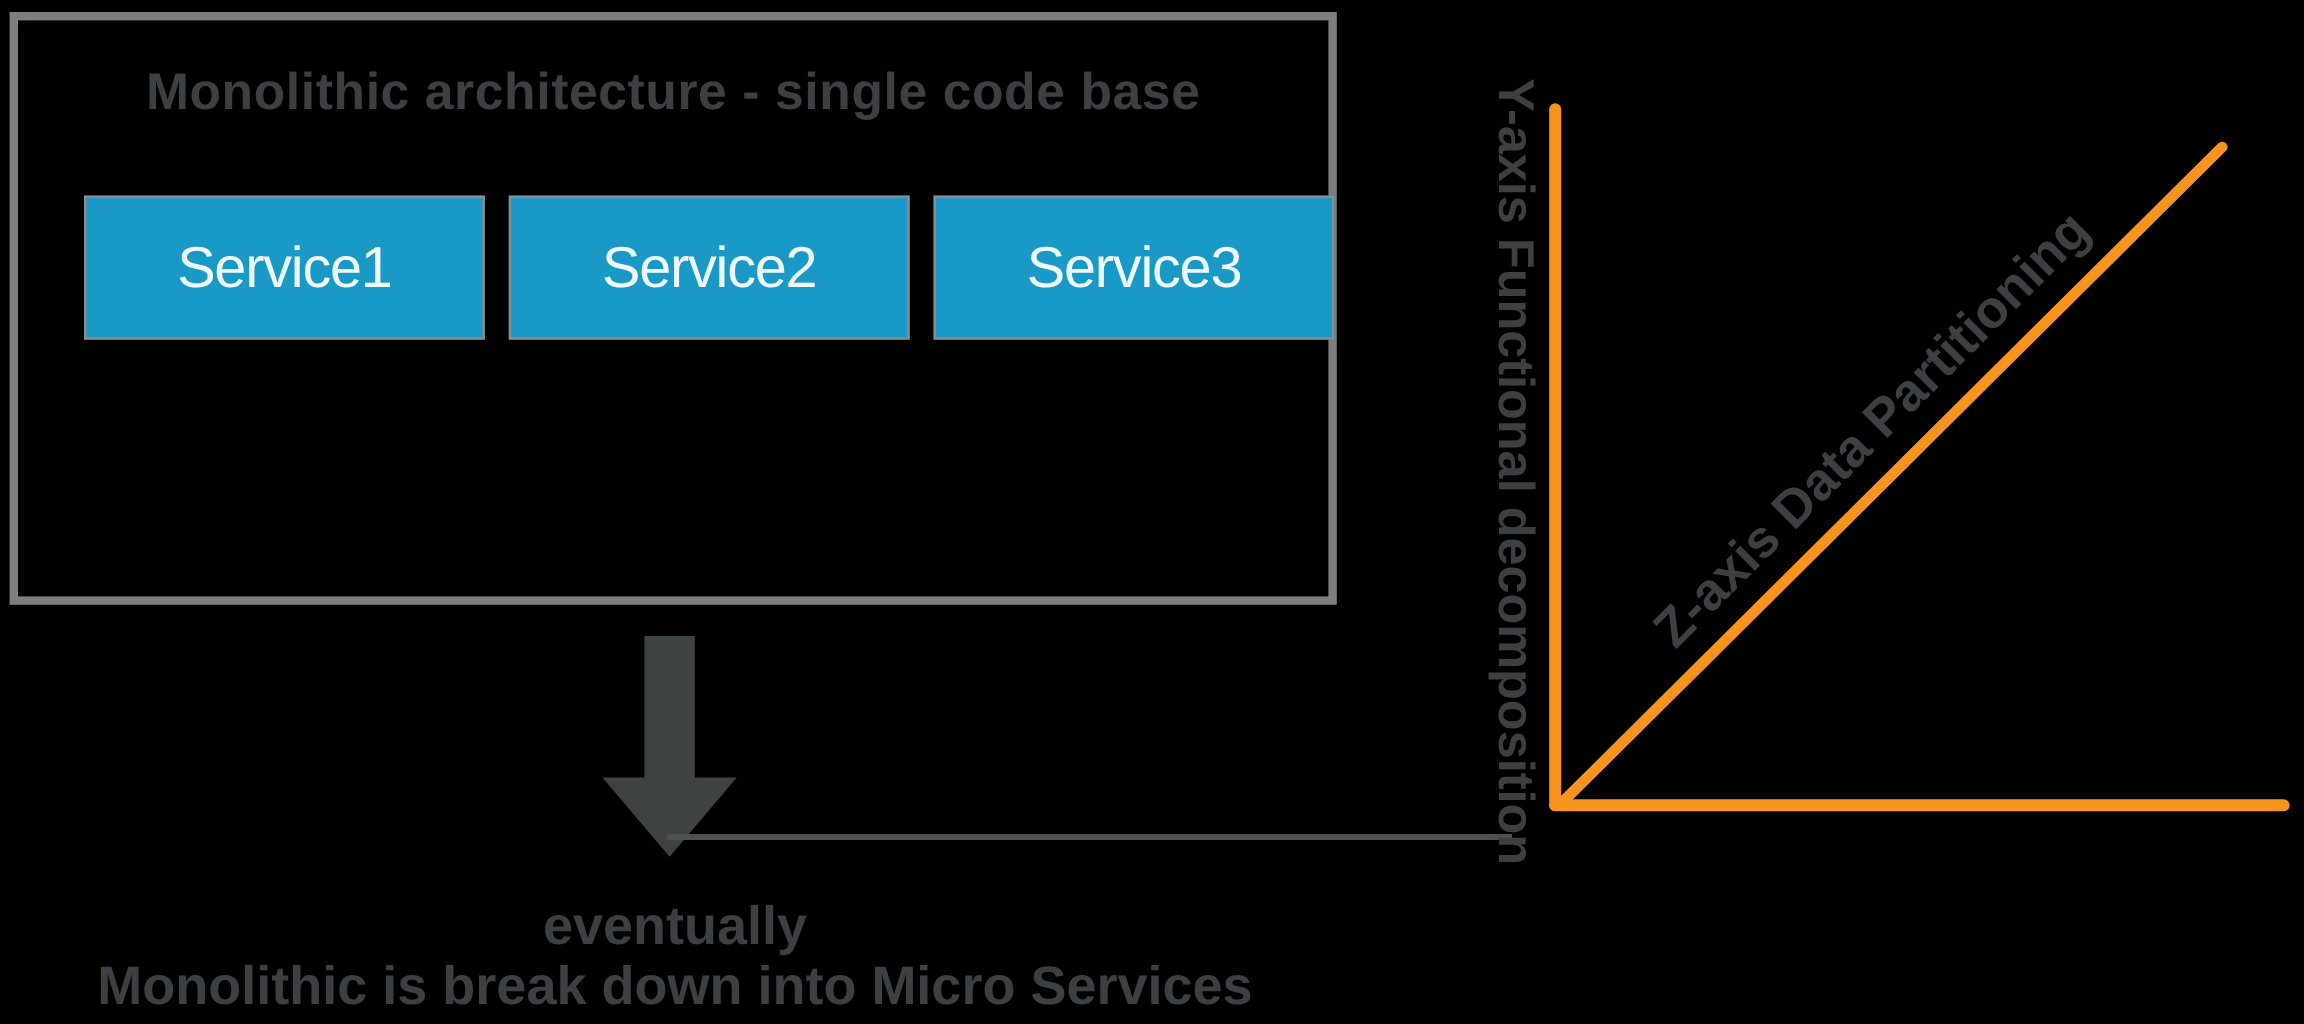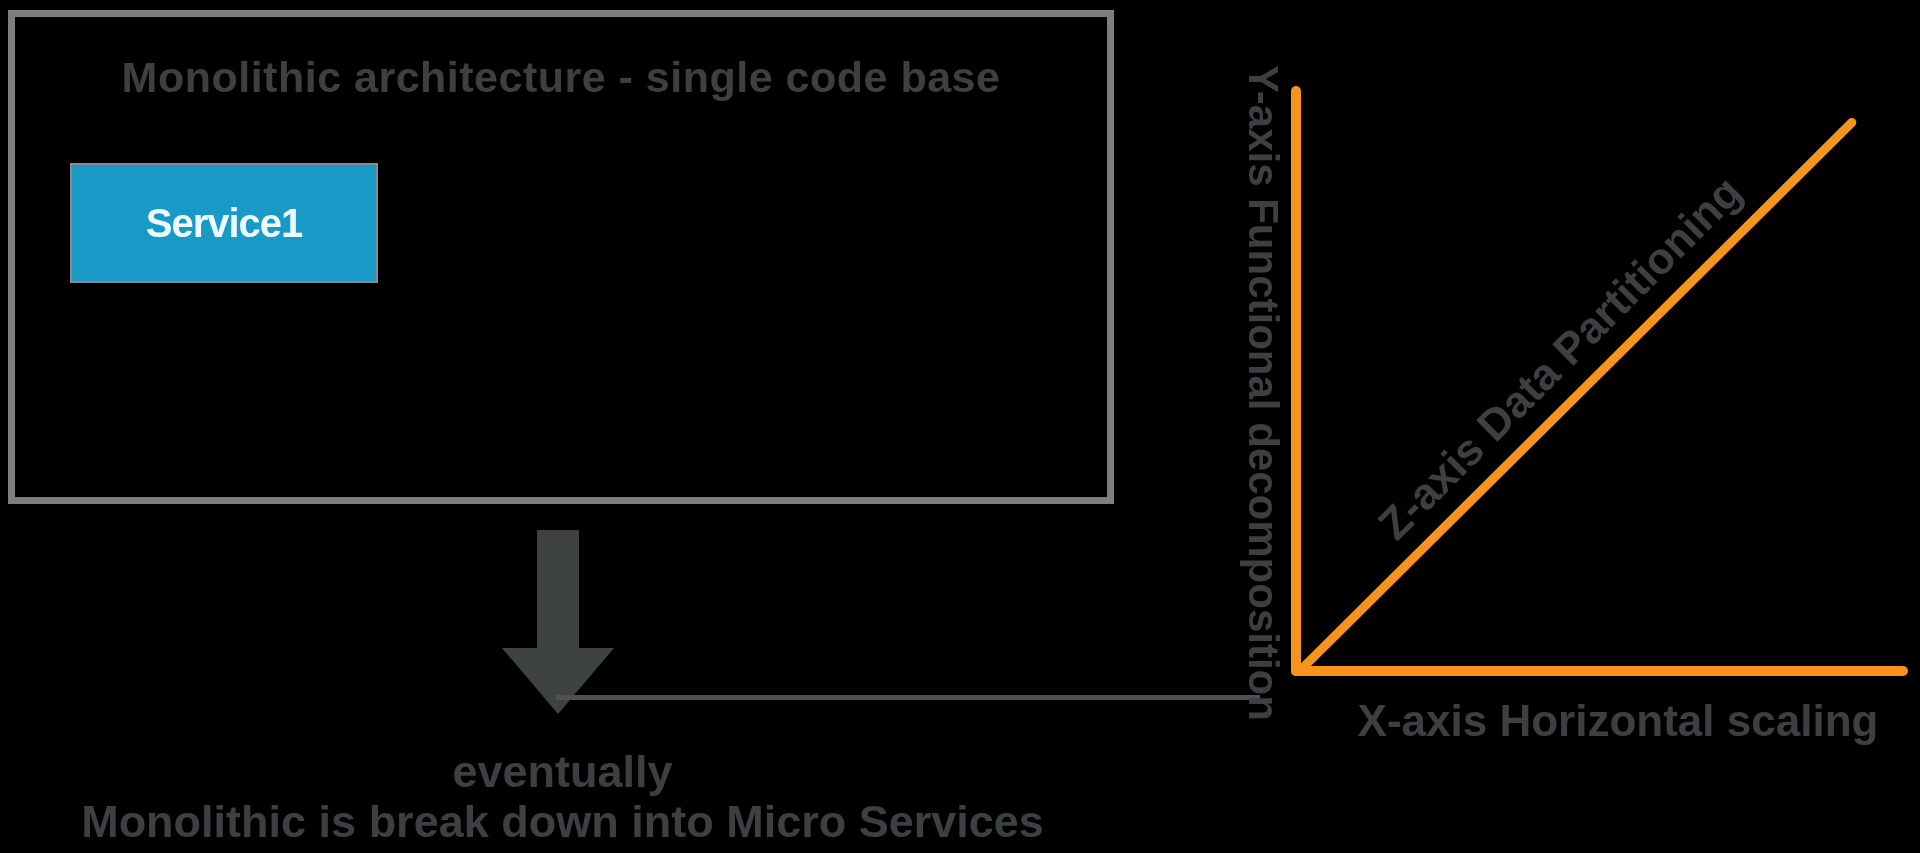--- a/index.html
+++ b/index.html
@@ -16,24 +16,24 @@
     position:absolute;left:0;top:36px;width:100%;text-align:center;
     font-size:43px;font-weight:600;letter-spacing:.5px;
     color:var(--dark,#3c4043);
   }
   .service-grid{
     position:absolute;left:55px;top:146px;
     display:grid;grid-template-columns:repeat(3,280px);
     column-gap:74px;row-gap:42px;
   }
   .service-box{
-    width:308px;height:120px;box-sizing:border-box;
+    width:334px;height:120px;box-sizing:border-box;
     background:var(--service,#1899c6);border:2px solid var(--service-border,#8a8d8d);
     display:flex;align-items:center;justify-content:center;
-    color:var(--service-text,#eefaff);font-size:40px;font-weight:700;letter-spacing:-1px;
+    color:var(--service-text,#eefaff);font-size:48px;font-weight:400;letter-spacing:-1px;
   }
   
   .arrow-stem{position:absolute;left:537px;top:530px;width:42px;height:120px;background:var(--arrow,#3e4243);}
   .arrow-head{
     position:absolute;left:502px;top:648px;width:0;height:0;
     border-left:56px solid transparent;border-right:56px solid transparent;
     border-top:66px solid var(--arrow,#3e4243);
   }
   .connector{position:absolute;left:556px;top:695px;width:704px;height:5px;background:var(--connector,#4d5151);}
   
@@ -66,33 +66,34 @@
 </style>
 </head>
 <body>
 
 <div class="stage">
 
   <div class="mono-box">
     <div class="mono-title">Monolithic architecture - single code base</div>
     <div class="service-grid" id="service-grid">
         <div class="service-box">Service1</div>
+        <div class="service-box">Service2</div>
+        <div class="service-box">Service3</div>
       </div>
   </div>
 
   <div class="arrow-stem"></div>
   <div class="arrow-head"></div>
   <div class="connector"></div>
 
   <div class="caption">
     <div>eventually</div>
     <div>Monolithic is break down into Micro Services</div>
   </div>
 
   <div class="axis-y"></div>
   <div class="axis-x"></div>
   <div class="axis-z"></div>
 
   <div class="label-y">Y-axis Functional decomposition</div>
-  <div class="label-x">X-axis Horizontal scaling</div>
   <div class="label-z">Z-axis Data Partitioning</div>
 
 </div>
 
 </body></html>

